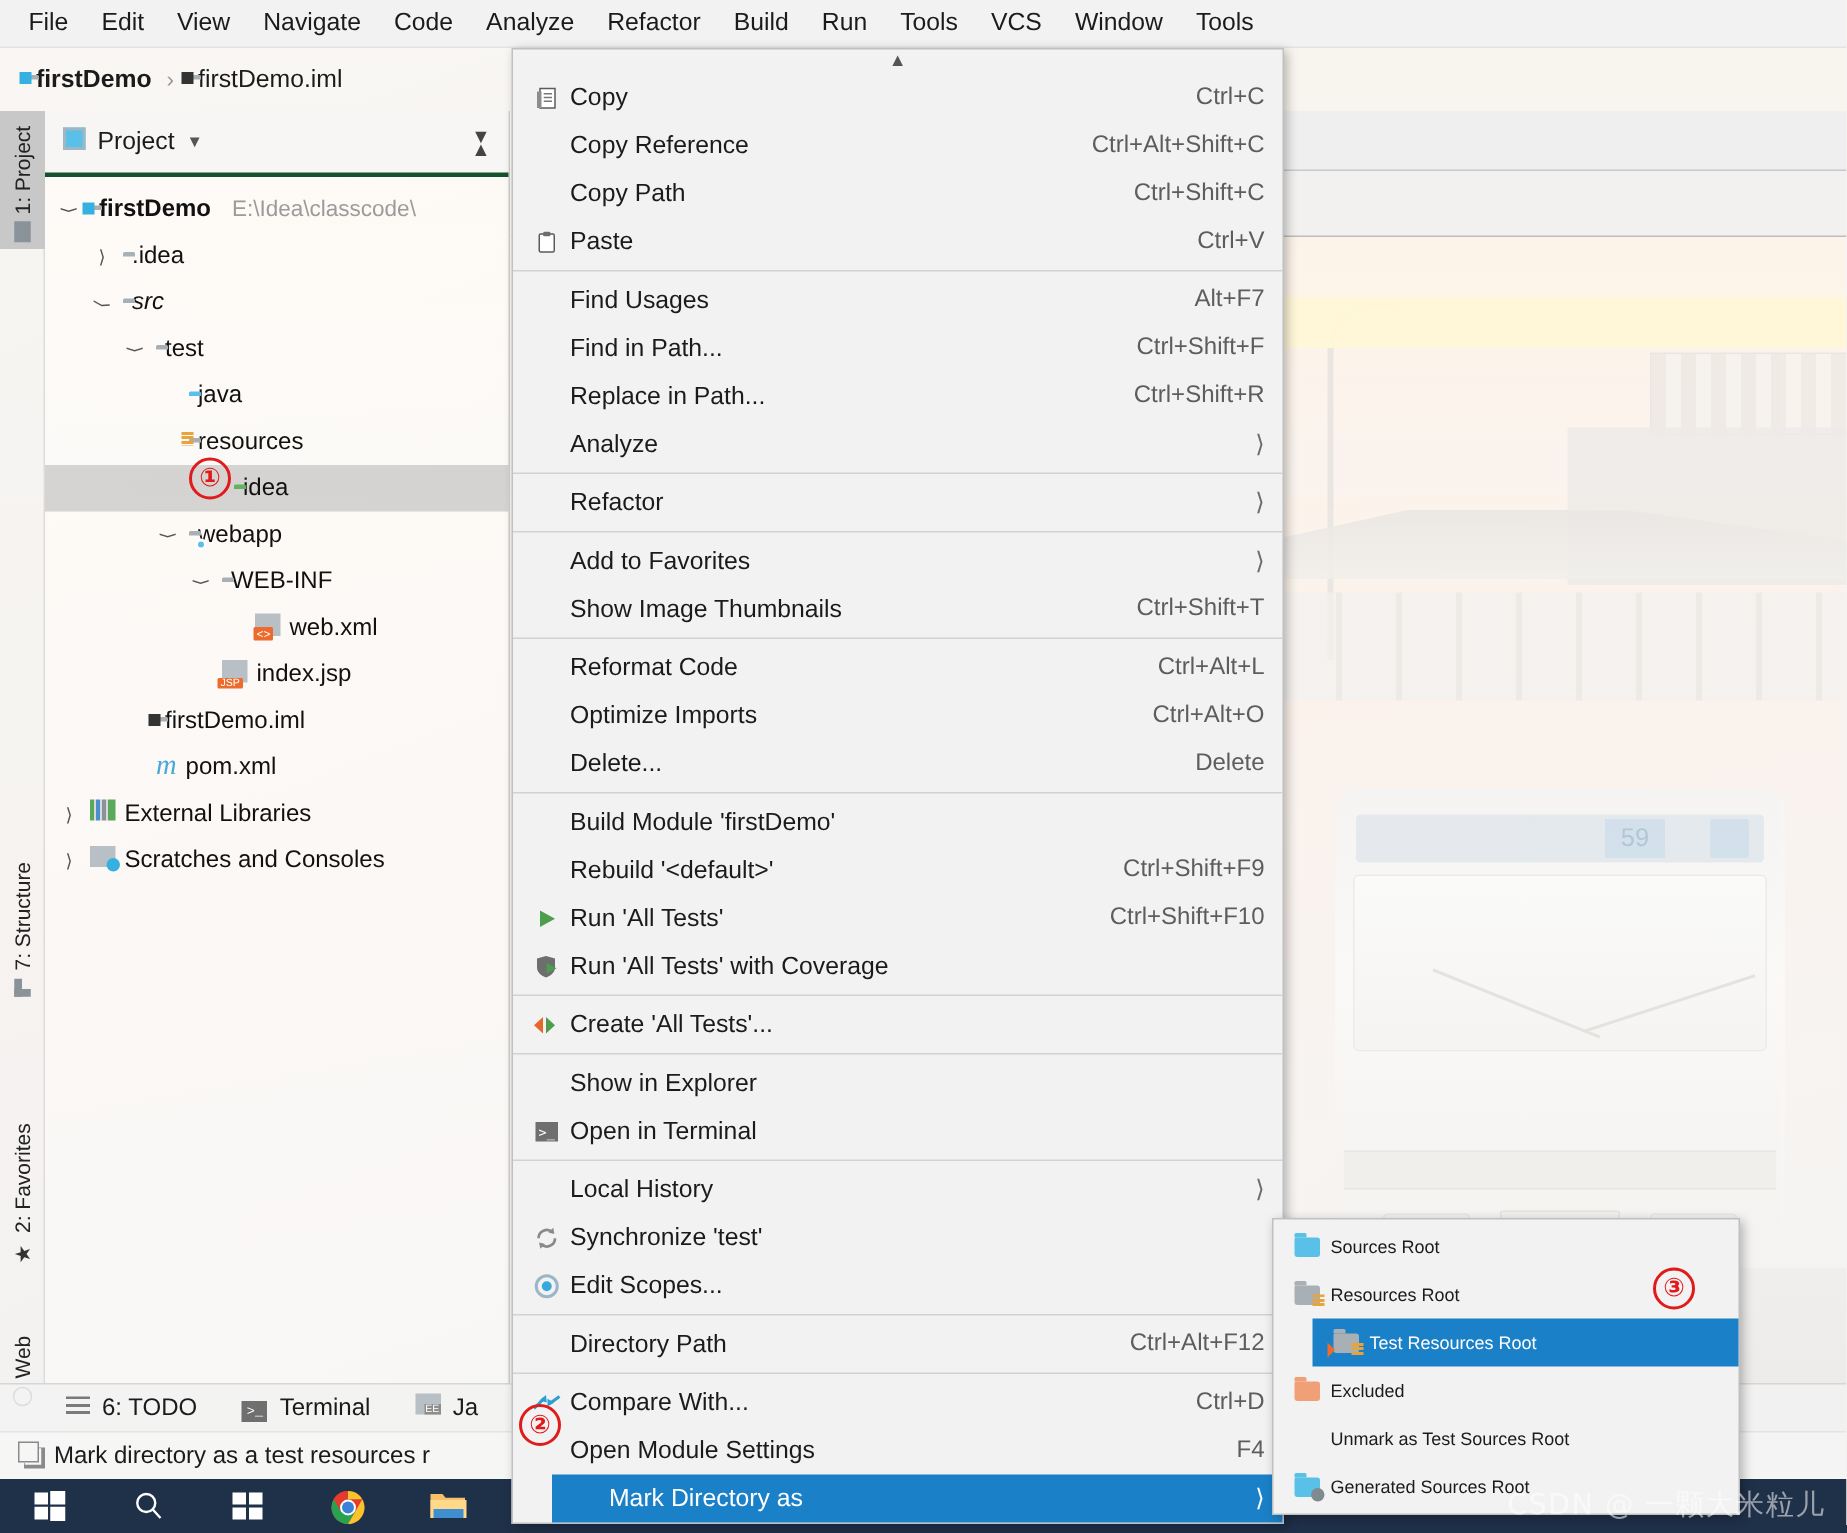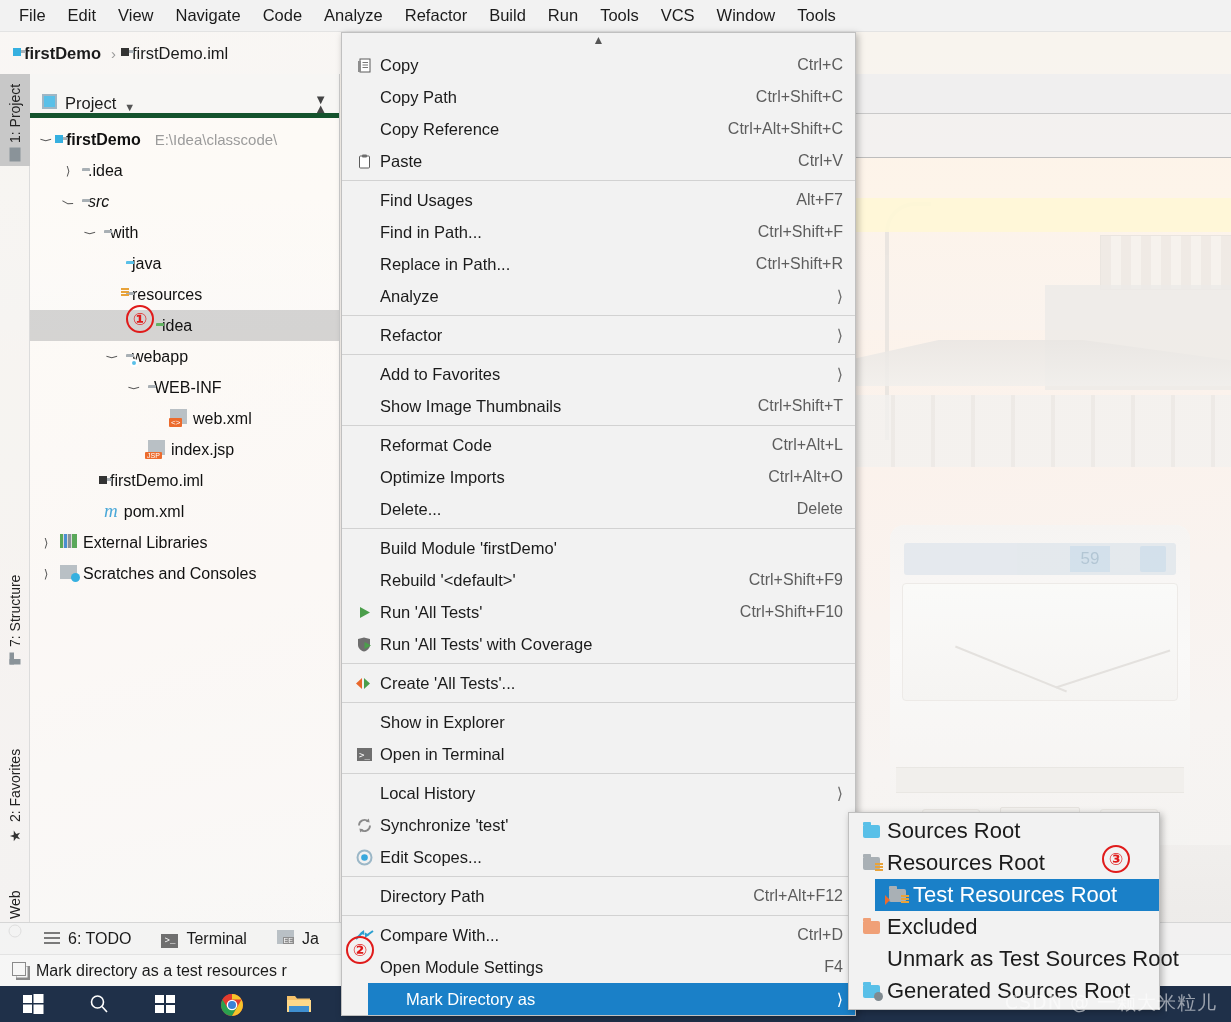--- a/index.html
+++ b/index.html
@@ -148,23 +148,23 @@
   .vtab .vico { transform: rotate(90deg); display:inline-block; }
 
   
   .projpanel {
     position:absolute; left:30px; top:74px; width:310px; height:848px;
     background:rgba(252,252,252,.38);
     border-right:1px solid #cfcfcf;
     z-index:21;
   }
   .projhead {
-    height:44px; display:flex; align-items:flex-end; padding:0 12px;
+    height:44px; display:flex; align-items:center; padding:0 12px;
     background:rgba(242,242,242,.55);
-    border-bottom:5px solid #14532d;
+    border-bottom:3px solid #14532d;
     font-size:16.5px; color:#1b1b1b; gap:8px;
   }
   .projhead .spacer { flex:1; }
   .tree { padding-top:6px; font-size:16px; color:#111; }
   .trow {
     display:flex; align-items:center; height:31px; gap:6px;
     padding-left:8px; white-space:nowrap; cursor:default;
   }
   .trow.selected { background:rgba(180,180,180,.55); }
   .arrow { width:16px; text-align:center; color:#555; font-size:12px; }
@@ -231,21 +231,21 @@
   .mrow .mkey { color:#5d5d5d; font-size:16px; margin-left:24px; }
   .mrow .chev { color:#6b6b6b; font-size:16px; margin-left:18px; }
   .mrow.sel .chev { color:#fff; }
   .msep { height:1px; background:#d2d2d2; margin:3px 0; }
 
   
   .submenu {
     position:absolute; left:848px; top:812px; width:312px;
     background:#f2f2f2; border:1px solid #c0c0c0;
     box-shadow:2px 2px 7px rgba(0,0,0,.28);
-    z-index:70; font-size:22px; color:#1b1b1b;
+    z-index:70; font-size:12px; color:#1b1b1b;
     padding:2px 0;
   }
   .submenu .mrow { height:32px; }
 
   
   .annot {
     position:absolute; width:28px; height:28px; line-height:25px;
     border:2.5px solid #e01b1b; border-radius:50%;
     color:#e01b1b; font-size:17px; font-weight:bold; text-align:center;
     z-index:80; font-family:"DejaVu Sans", sans-serif;
@@ -381,21 +381,21 @@
           <span class="tlabel">.idea</span>
         </div>
         <div class="trow" style="padding-left: 30px; font-style: italic;">
           <span class="arrow" style="transform: rotate(90deg);">⟩</span>
           <span class="ic"><span class="folder"></span></span>
           <span class="tlabel">src</span>
         </div>
         <div class="trow" style="padding-left: 52px;">
           <span class="arrow" style="transform: rotate(90deg);">⟩</span>
           <span class="ic"><span class="folder"></span></span>
-          <span class="tlabel">with</span>
+          <span class="tlabel">test</span>
         </div>
         <div class="trow" style="padding-left: 74px;">
           <span class="arrow none" style="transform: none;">⟩</span>
           <span class="ic"><span class="folder blue"></span></span>
           <span class="tlabel">java</span>
         </div>
         <div class="trow" style="padding-left: 74px;">
           <span class="arrow none" style="transform: none;">⟩</span>
           <span class="ic"><span class="folder"><span class="lines"></span></span></span>
           <span class="tlabel">resources</span>
@@ -534,27 +534,27 @@
               <line x1="6.5" y1="5.5" x2="12" y2="5.5" stroke="#777"></line>
               <line x1="6.5" y1="8" x2="12" y2="8" stroke="#777"></line>
               <line x1="6.5" y1="10.5" x2="12" y2="10.5" stroke="#777"></line>
             </svg>
           </span>
           <span class="mlabel">Copy</span>
           <span class="mkey">Ctrl+C</span>
         </div>
         <div class="mrow">
           <span class="mico"></span>
+          <span class="mlabel">Copy Reference</span>
+          <span class="mkey">Ctrl+Alt+Shift+C</span>
+        </div>
+        <div class="mrow">
+          <span class="mico"></span>
           <span class="mlabel">Copy Path</span>
           <span class="mkey">Ctrl+Shift+C</span>
-        </div>
-        <div class="mrow">
-          <span class="mico"></span>
-          <span class="mlabel">Copy Reference</span>
-          <span class="mkey">Ctrl+Alt+Shift+C</span>
         </div>
         <div class="mrow">
           <span class="mico">
             <svg width="17" height="17" viewBox="0 0 17 17">
               <rect x="3.5" y="3" width="10" height="12" rx="1" fill="#fff" stroke="#5b5b5b"></rect>
               <rect x="6" y="1.5" width="5" height="3" rx="1" fill="#6d6d6d"></rect>
             </svg>
           </span>
           <span class="mlabel">Paste</span>
           <span class="mkey">Ctrl+V</span>

